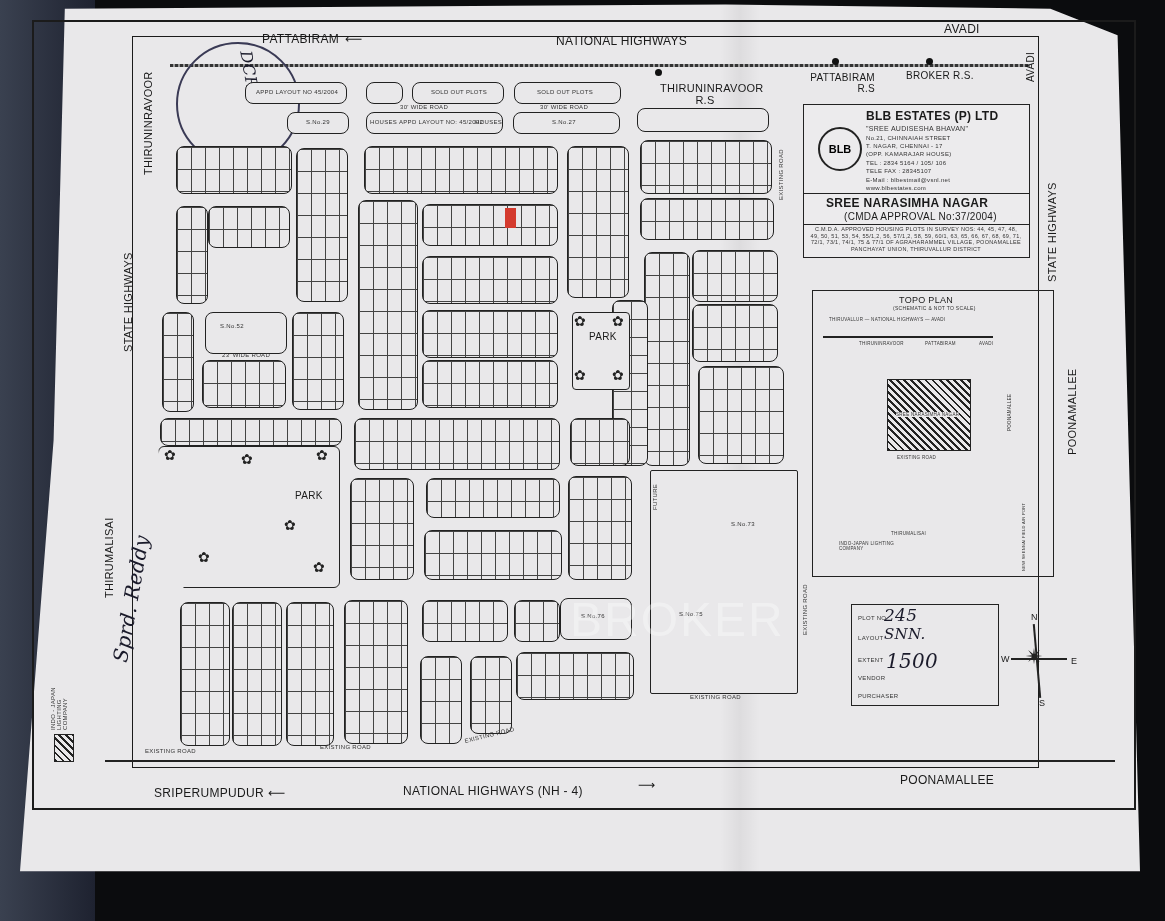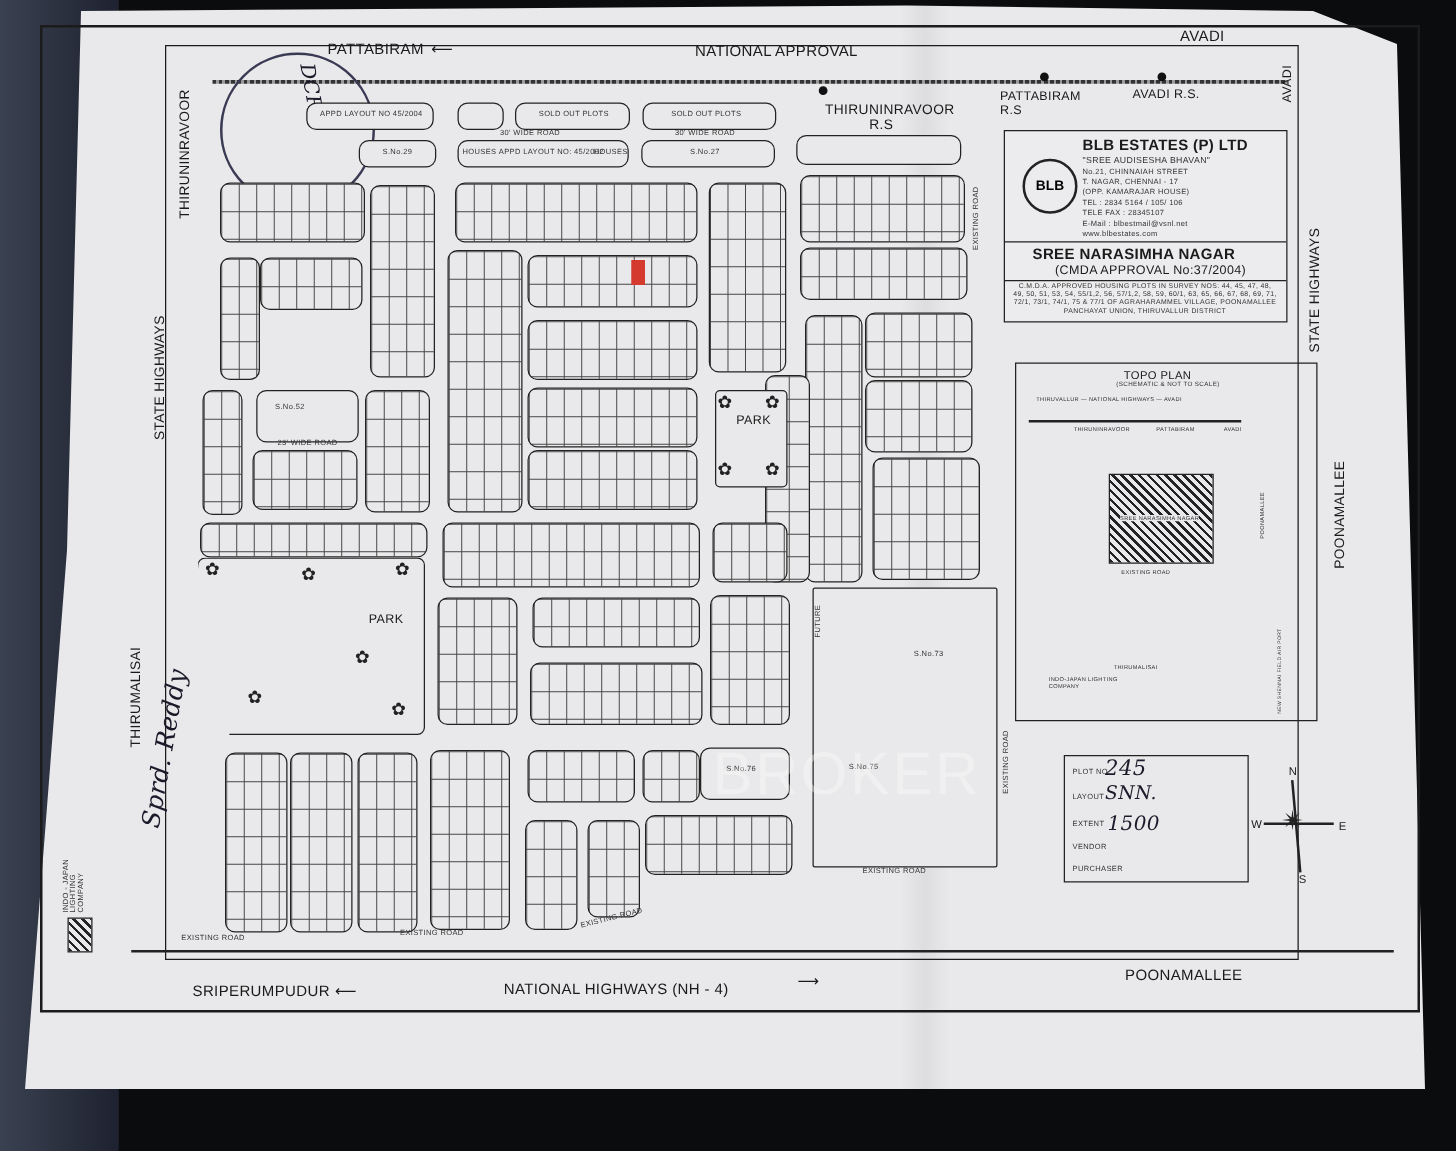--- a/index.html
+++ b/index.html
@@ -34,31 +34,31 @@
 
 <div class="paper">
   <div class="paper-shade"></div>
 </div>
 
 <div class="frame" style="left:32px;top:20px;width:1100px;height:786px;border-width:2px;"></div>
 <div class="frame" style="left:132px;top:36px;width:905px;height:730px;border-width:1.5px;"></div>
 
 <div class="lbl" style="left:262px;top:32px;font-size:12px;">PATTABIRAM</div>
 <div class="lbl" style="left:345px;top:32px;font-size:12px;">⟵</div>
-<div class="lbl" style="left:556px;top:34px;font-size:12px;">NATIONAL APPROVAL</div>
+<div class="lbl" style="left:556px;top:34px;font-size:12px;">NATIONAL HIGHWAYS</div>
 <div class="lbl" style="left:944px;top:22px;font-size:12px;">AVADI</div>
 
 <div style="position:absolute;left:170px;top:64px;width:860px;height:3px;background:repeating-linear-gradient(90deg,#333 0 3px,#999 3px 5px);"></div>
 
 <div style="position:absolute;left:655px;top:69px;width:7px;height:7px;border-radius:50%;background:#111;"></div>
 <div class="lbl" style="left:660px;top:82px;width:90px;white-space:normal;text-align:center;font-size:11px;">THIRUNINRAVOOR R.S</div>
 <div style="position:absolute;left:832px;top:58px;width:7px;height:7px;border-radius:50%;background:#111;"></div>
-<div class="lbl" style="left:800px;top:72px;width:75px;white-space:normal;text-align:left;font-size:10px;">PATTABIRAM R.S</div>
+<div class="lbl" style="left:800px;top:72px;width:75px;white-space:normal;text-align:right;font-size:10px;">PATTABIRAM R.S</div>
 <div style="position:absolute;left:926px;top:58px;width:7px;height:7px;border-radius:50%;background:#111;"></div>
-<div class="lbl" style="left:906px;top:70px;font-size:10px;">AVADI R.S.</div>
+<div class="lbl" style="left:906px;top:70px;font-size:10px;">BROKER R.S.</div>
 
 <div class="lbl vtext" style="left:142px;top:175px;font-size:11px;">THIRUNINRAVOOR</div>
 <div class="lbl vtext" style="left:122px;top:352px;font-size:11px;">STATE HIGHWAYS</div>
 <div class="lbl vtext" style="left:103px;top:598px;font-size:11px;">THIRUMALISAI</div>
 <div class="lbl vtext" style="left:1025px;top:82px;font-size:10px;">AVADI</div>
 <div class="lbl vtext" style="left:1046px;top:282px;font-size:11px;">STATE HIGHWAYS</div>
 <div class="lbl vtext" style="left:1066px;top:455px;font-size:11px;">POONAMALLEE</div>
 
 <div style="position:absolute;left:105px;top:760px;width:1010px;height:2px;background:#222;"></div>
 <div class="lbl" style="left:154px;top:786px;font-size:12px;">SRIPERUMPUDUR</div>
@@ -213,21 +213,21 @@
   <div class="lbl small vtext" style="left:194px;top:140px;font-size:4.5px;">POONAMALLEE</div>
   <div class="lbl small vtext" style="left:208px;top:280px;font-size:4px;">NEW SHENNAI FIELD AIR PORT</div>
 </div>
 
 <div class="plotinfo">
   <div class="lbl small" style="left:6px;top:10px;">PLOT NO</div>
   <div class="lbl hand" style="left:32px;top:0px;font-size:17px;">245</div>
   <div class="lbl small" style="left:6px;top:30px;">LAYOUT</div>
   <div class="lbl hand" style="left:32px;top:20px;font-size:15px;">SNN.</div>
   <div class="lbl small" style="left:6px;top:52px;">EXTENT</div>
-  <div class="lbl hand" style="left:34px;top:44px;font-size:16px;">1500</div>
+  <div class="lbl hand" style="left:34px;top:44px;font-size:20px;">1500</div>
   <div class="lbl small" style="left:6px;top:70px;">VENDOR</div>
   <div class="lbl small" style="left:6px;top:88px;">PURCHASER</div>
 </div>
 
 <div class="compass">
   <span class="lbl" style="left:16px;top:-8px;font-size:9px;">N</span>
   <span class="lbl" style="left:24px;top:78px;font-size:9px;">S</span>
   <span class="lbl" style="left:-14px;top:34px;font-size:9px;">W</span>
   <span class="lbl" style="left:56px;top:36px;font-size:9px;">E</span>
   <div style="position:absolute;left:21px;top:4px;width:2px;height:74px;background:#222;transform:rotate(-5deg);"></div>

